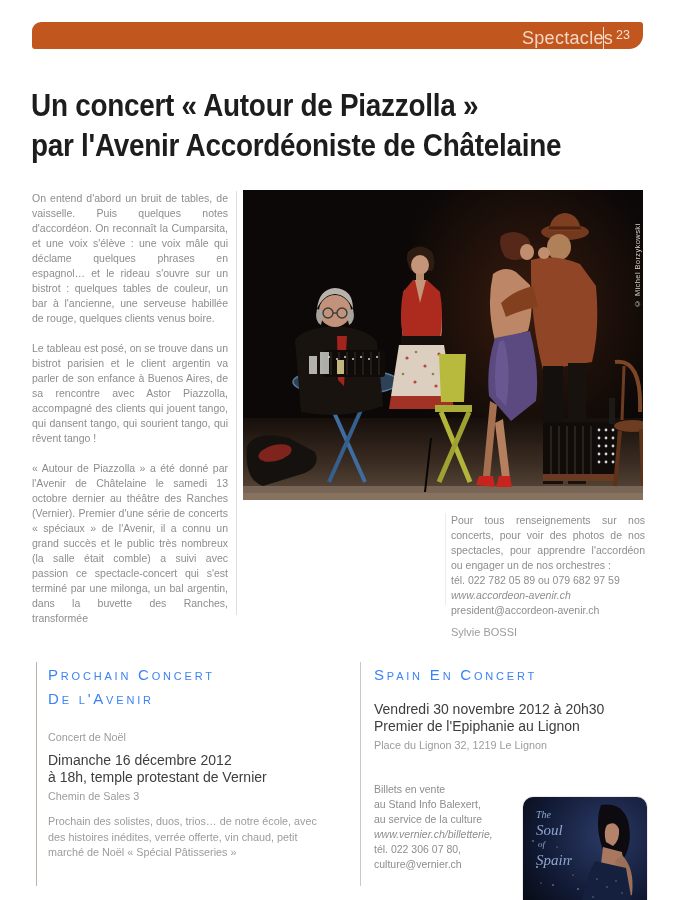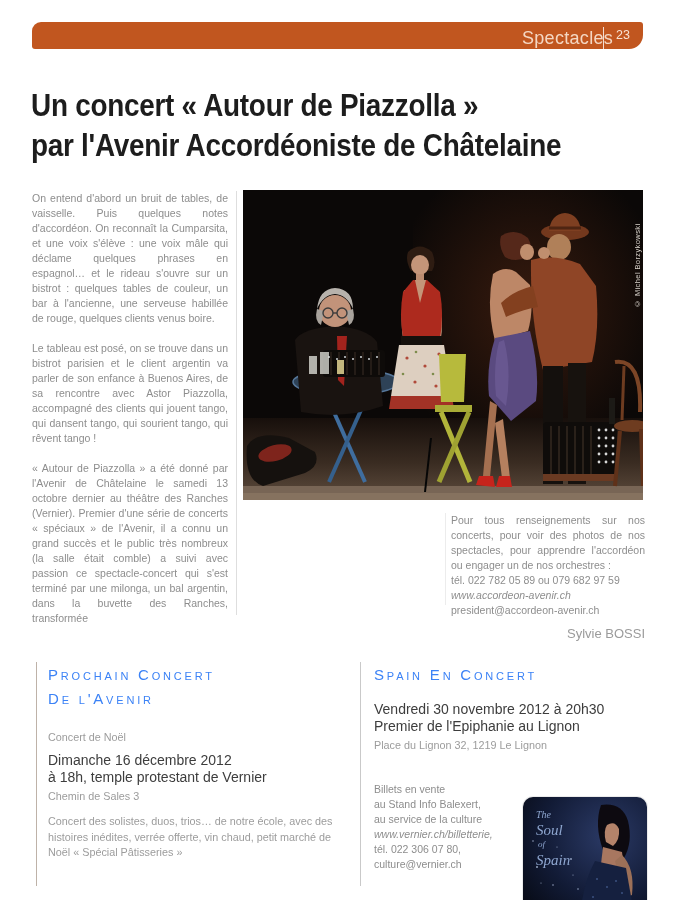--- a/index.html
+++ b/index.html
@@ -39,22 +39,22 @@
   }
   .line { margin:0; text-align:left; }
   .col1 { position:absolute; left:32px;  top:191px; width:196px; }
   .col2 { position:absolute; left:243px; top:513px; width:194px; }
   .col3 { position:absolute; left:451px; top:513px; width:194px; }
   .rule-main  { position:absolute; left:236px; top:191px; width:1px; height:424px; background:#dedede; }
   .rule-col23 { position:absolute; left:445px; top:513px; width:1px; height:92px;  background:#ececec; }
   .link-line { color:#8d8d8d; text-decoration:none; }
   .italic { font-style:italic; }
   .byline {
-    position:absolute; left:451px; top:626px; width:194px; text-align:right;
-    font-size:13px; color:#9b9b9b;
+    position:absolute; left:451px; top:626px; width:194px; text-align:left;
+    font-size:11px; color:#9b9b9b;
   }
 
   
   .photo { position:absolute; left:243px; top:190px; width:400px; height:310px; }
   .photo svg { display:block; }
   .photo-credit {
     position:absolute; top:6px; right:1px; height:112px;
     writing-mode:vertical-rl; transform:rotate(180deg);
     font-size:7.5px; color:#d9d3cb; letter-spacing:0.4px; text-align:left;
   }
@@ -275,21 +275,21 @@
   <div class="sc-heading next-heading">
     <div>Prochain Concert</div>
     <div>De l'Avenir</div>
   </div>
   <div class="gray-label next-sub">Concert de Noël</div>
   <div class="bold-dark next-date">
     <div>Dimanche 16 décembre 2012</div>
     <div>à 18h, temple protestant de Vernier</div>
   </div>
   <div class="gray-label next-address">Chemin de Sales 3</div>
-  <div class="next-desc">Concert des solistes, duos, trios… de notre école, avec des histoires inédites, verrée offerte, vin chaud, petit marché de Noël « Spécial Pâtisseries »</div>
+  <div class="next-desc">Prochain des solistes, duos, trios… de notre école, avec des histoires inédites, verrée offerte, vin chaud, petit marché de Noël « Spécial Pâtisseries »</div>
 
   <div class="section-rule-right"></div>
   <div class="sc-heading spain-heading">Spain En Concert</div>
   <div class="bold-dark spain-date">
     <div>Vendredi 30 novembre 2012 à 20h30</div>
     <div>Premier de l'Epiphanie au Lignon</div>
   </div>
   <div class="gray-label spain-address">Place du Lignon 32, 1219 Le Lignon</div>
   <div class="spain-tickets">
     <div class="line">Billets en vente</div>

